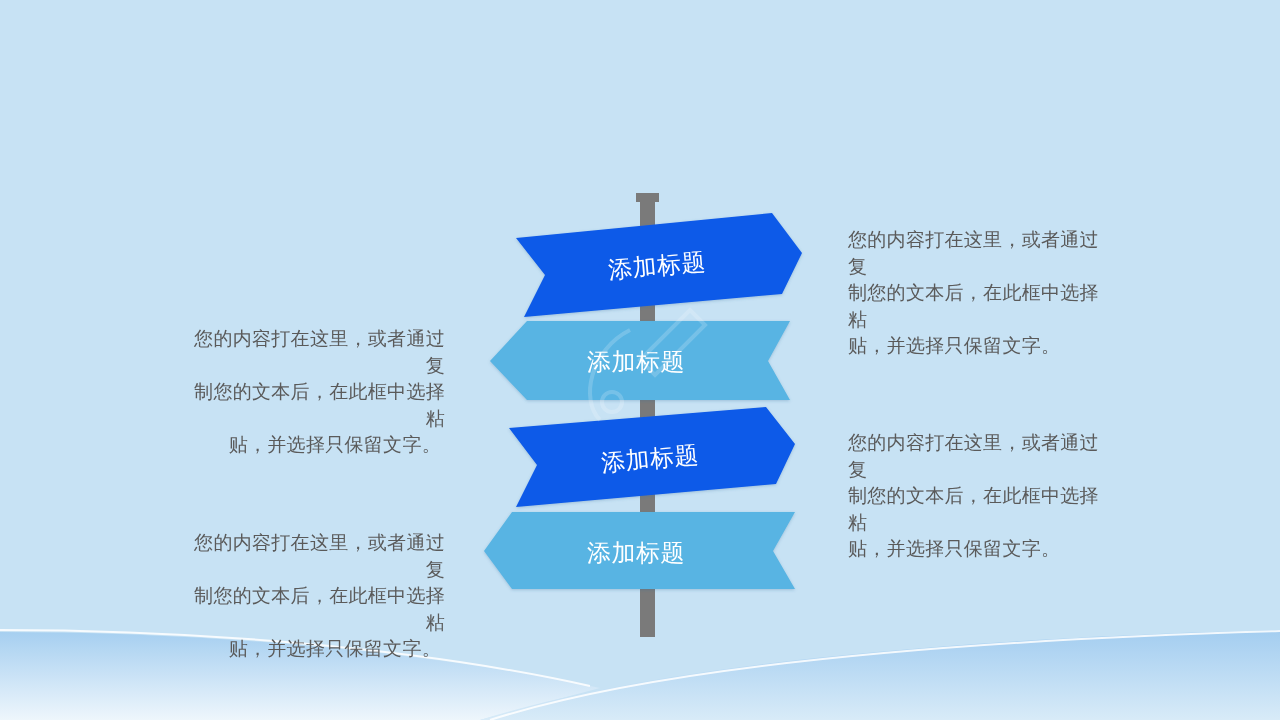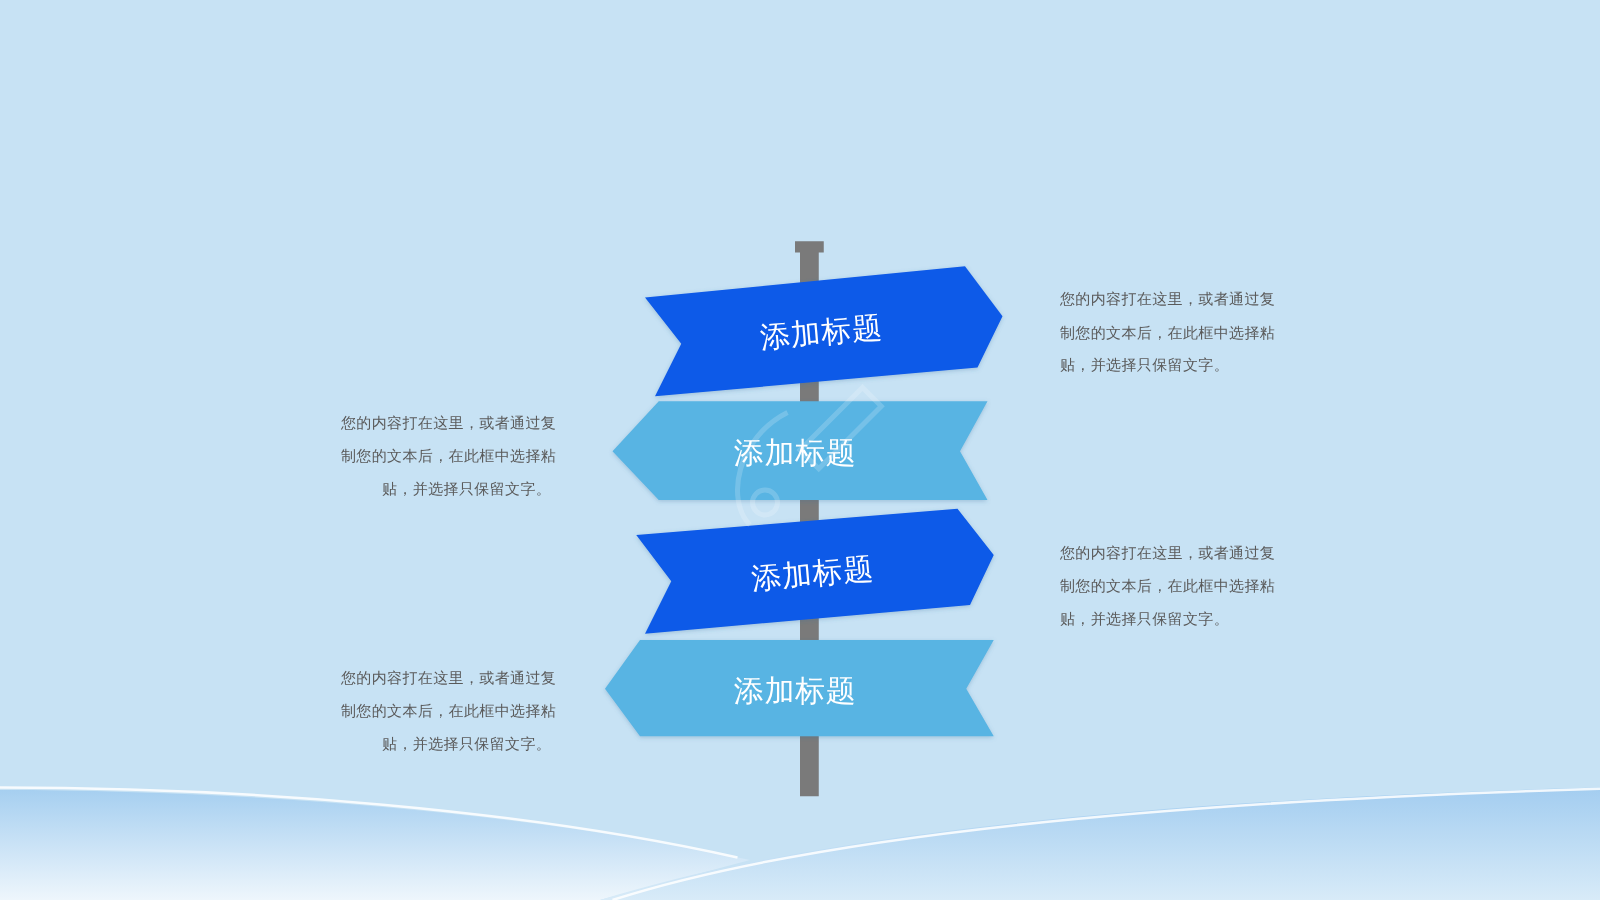--- a/index.html
+++ b/index.html
@@ -5,21 +5,21 @@
   html, body { margin: 0; padding: 0; }
   body {
     width: 1280px; height: 720px; overflow: hidden; position: relative;
     background: #c7e2f4;
     font-family: "DejaVu Sans", "Liberation Sans", sans-serif;
   }
   .slide { position: absolute; left: 0; top: 0; width: 1280px; height: 720px; }
   .bg-svg, .signs-svg { position: absolute; left: 0; top: 0; }
   .desc {
     position: absolute; width: 265px;
-    font-size: 12px; line-height: 26.5px; color: #5a5a5a;
+    font-size: 19px; line-height: 26.5px; color: #5a5a5a;
     letter-spacing: 0.3px;
   }
   .desc.right-aligned { text-align: right; }
   .desc.left-aligned { text-align: left; }
   .sign-label {
     position: absolute; color: #ffffff; font-size: 24px;
     white-space: nowrap; transform-origin: center center;
     letter-spacing: 0.5px;
   }
 </style>

